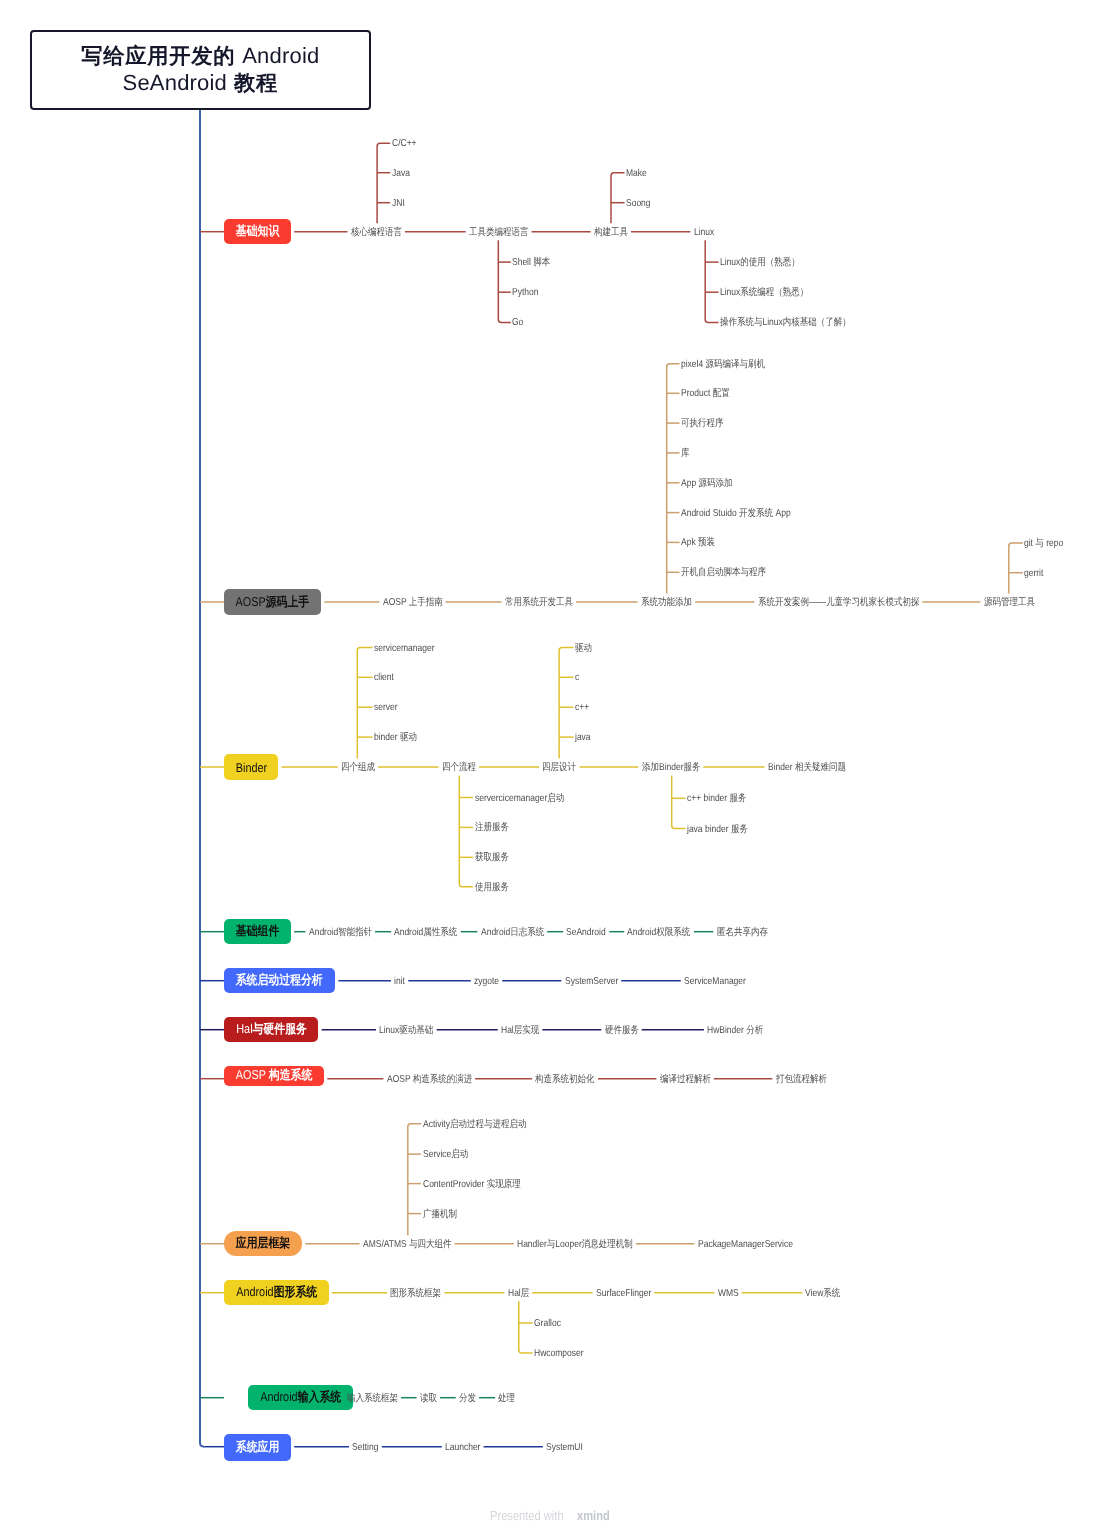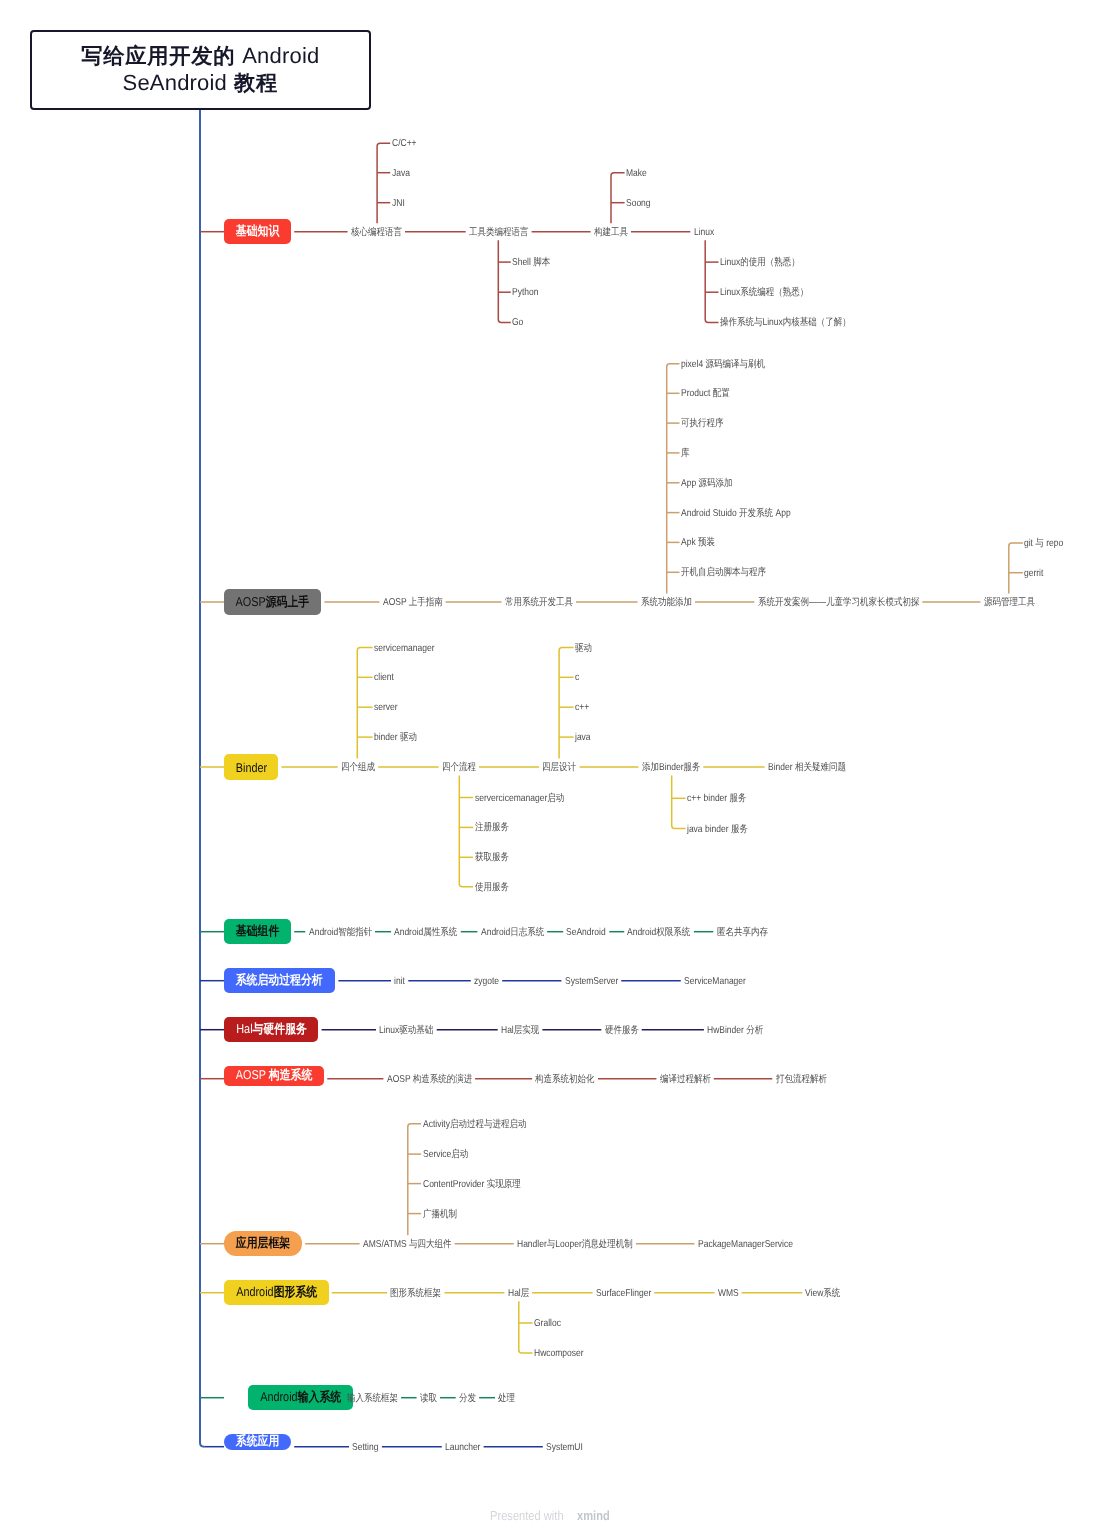--- a/index.html
+++ b/index.html
@@ -430,21 +430,21 @@
     </div>
 <div class="node" style="left:419.8px;top:1397.7px;">
       <span>读取</span>
     </div>
 <div class="node" style="left:458.9px;top:1397.7px;">
       <span>分发</span>
     </div>
 <div class="node" style="left:498.2px;top:1397.7px;">
       <span>处理</span>
     </div>
-<div class="pill" style="left:224.0px;top:1433.95px;width:67.0px;height:16px;background-color:#4269FB;border-radius:12px;">
+<div class="pill" style="left:224.0px;top:1433.95px;width:67.0px;height:27px;background-color:#4269FB;">
       <span class="pt" style="color:#FFFFFF"><span class="cjk">系统应用</span></span>
     </div>
 <div class="node" style="left:352.2px;top:1446.7px;">
       <span>Setting</span>
     </div>
 <div class="node" style="left:445.0px;top:1446.7px;">
       <span>Launcher</span>
     </div>
 <div class="node" style="left:546.0px;top:1446.7px;">
       <span>SystemUI</span>

